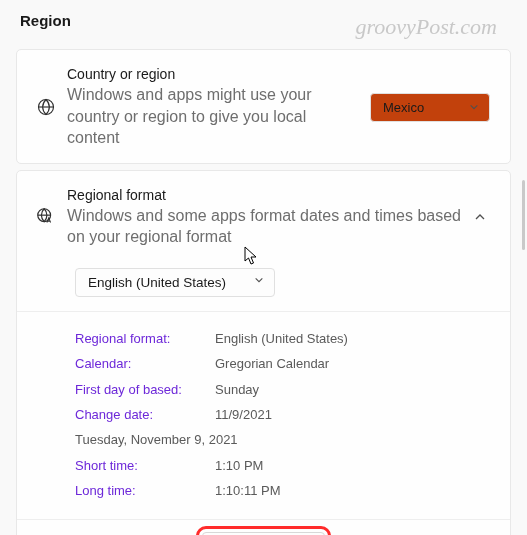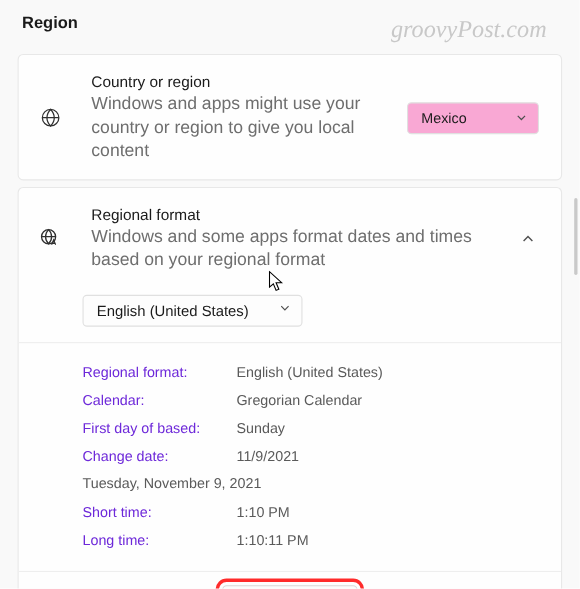--- a/index.html
+++ b/index.html
@@ -33,21 +33,21 @@
     .card {
       background: #fefefe;
       border: 1px solid #e8e8e8;
       border-radius: 5px;
       margin-bottom: 6px;
     }
     .card-header {
       display: flex;
       align-items: center;
       padding: 16px 20px 14px 16px;
-      gap: 24px;
+      gap: 8px;
     }
     .card-icon {
       width: 26px;
       flex-shrink: 0;
       display: flex;
       justify-content: center;
       align-items: center;
     }
     .card-text {
       flex: 1;
@@ -63,21 +63,21 @@
       font-size: 16px;
       color: #6e6e6e;
       line-height: 1.35;
     }
     .ctrl-right {
       flex-shrink: 0;
     }
     .dropdown {
       border: 1px solid #e0e0e0;
       border-radius: 4px;
-      background: #f9a8d4;
+      background: #c2410c;
       padding: 6px 30px 6px 12px;
       font-size: 13px;
       color: #1a1a1a;
       position: relative;
       min-width: 120px;
       display: inline-block;
     }
     .dropdown .chev {
       position: absolute;
       right: 10px;

